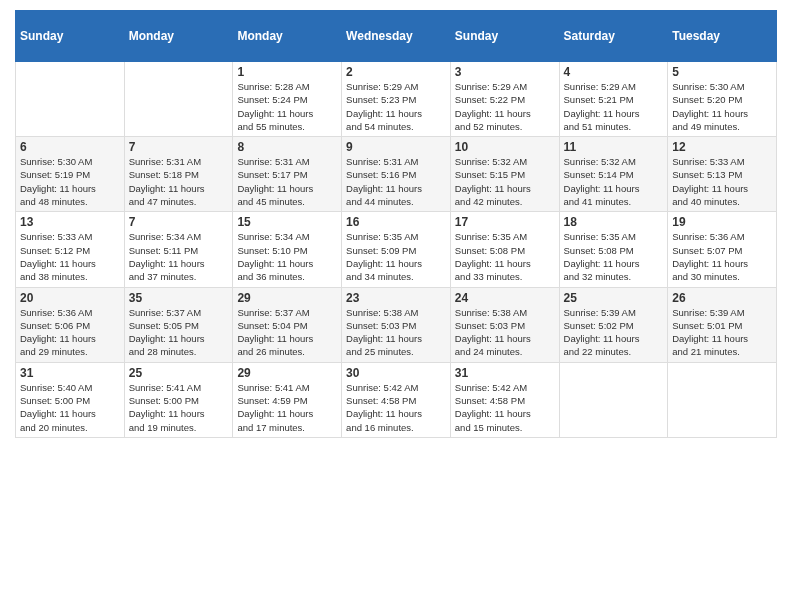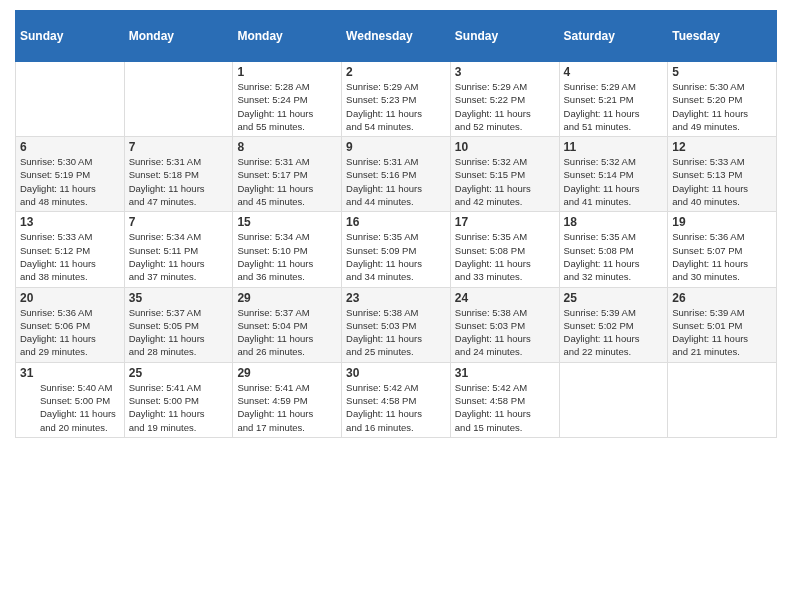--- a/index.html
+++ b/index.html
@@ -292,21 +292,21 @@
             <span class="day-num">26</span>
             <div class="day-info" style="white-space: pre-line;">Sunrise: 5:39 AM
 Sunset: 5:01 PM
 Daylight: 11 hours
 and 21 minutes.</div>
           </td>
         </tr>
         <tr>
           <td>
             <span class="day-num">31</span>
-            <div class="day-info" style="white-space: pre-line; margin-left: 20px;">Sunrise: 5:40 AM
+            <div class="day-info" style="white-space: pre-line;">Sunrise: 5:40 AM
 Sunset: 5:00 PM
 Daylight: 11 hours
 and 20 minutes.</div>
           </td>
           <td>
             <span class="day-num">25</span>
             <div class="day-info" style="white-space: pre-line;">Sunrise: 5:41 AM
 Sunset: 5:00 PM
 Daylight: 11 hours
 and 19 minutes.</div>

